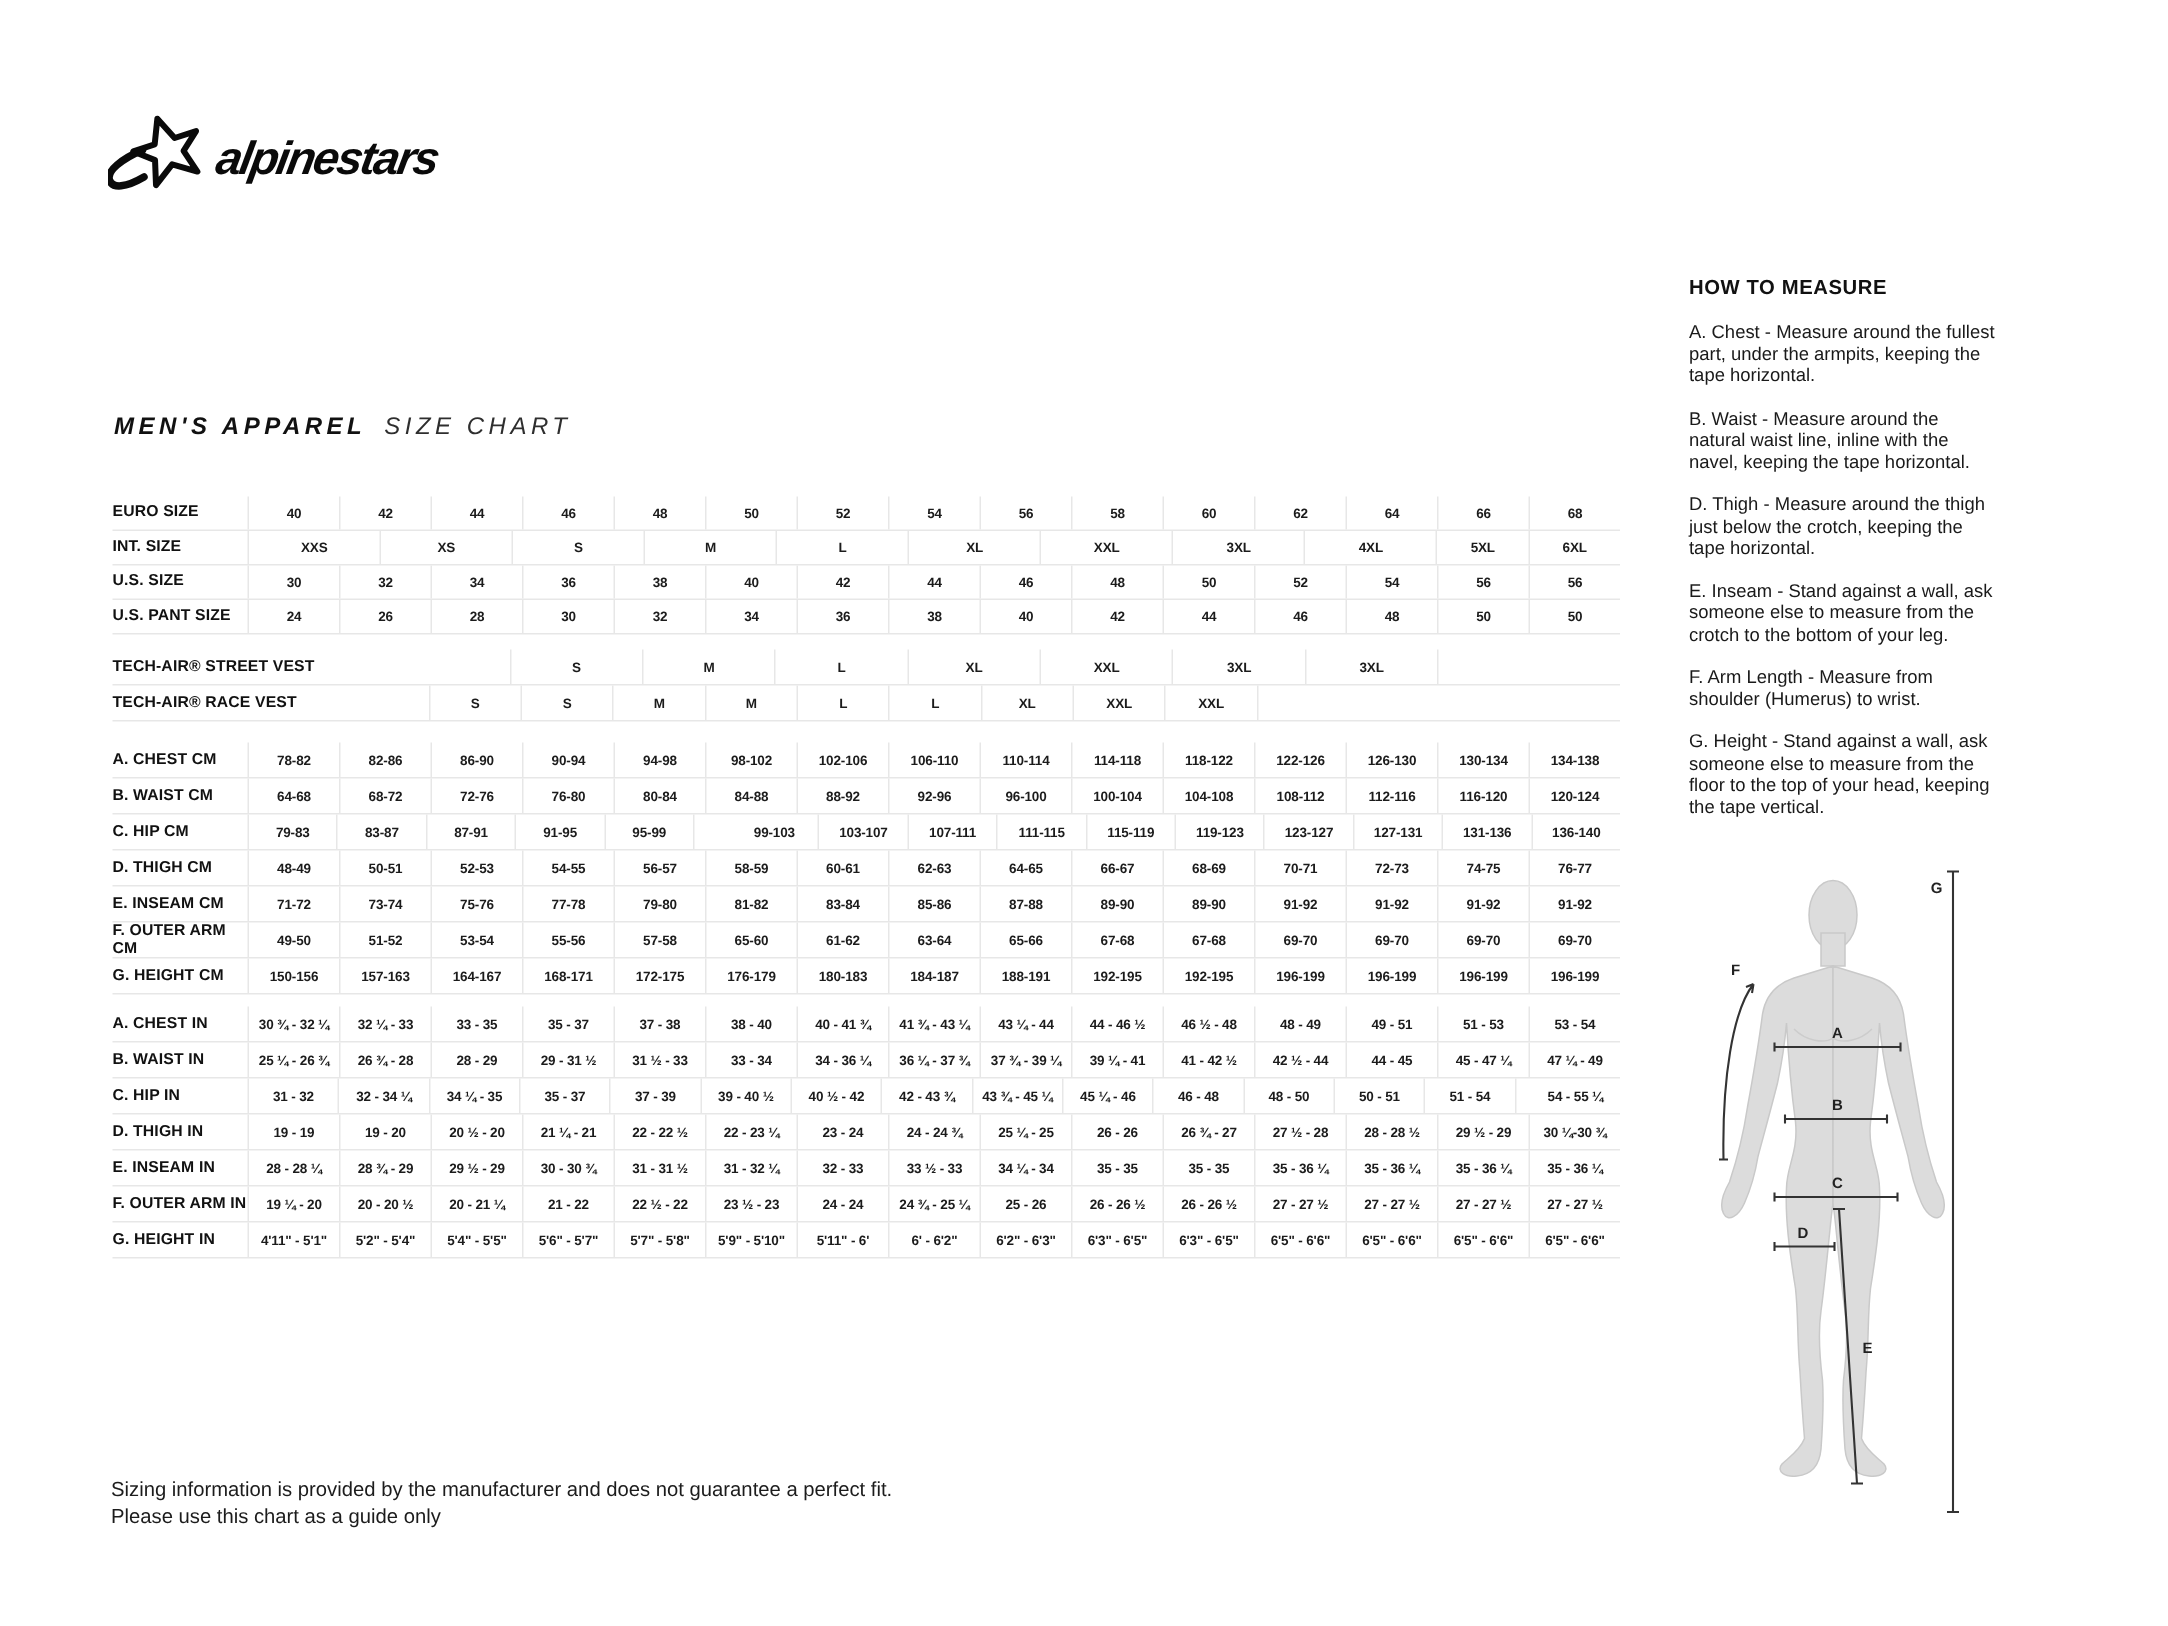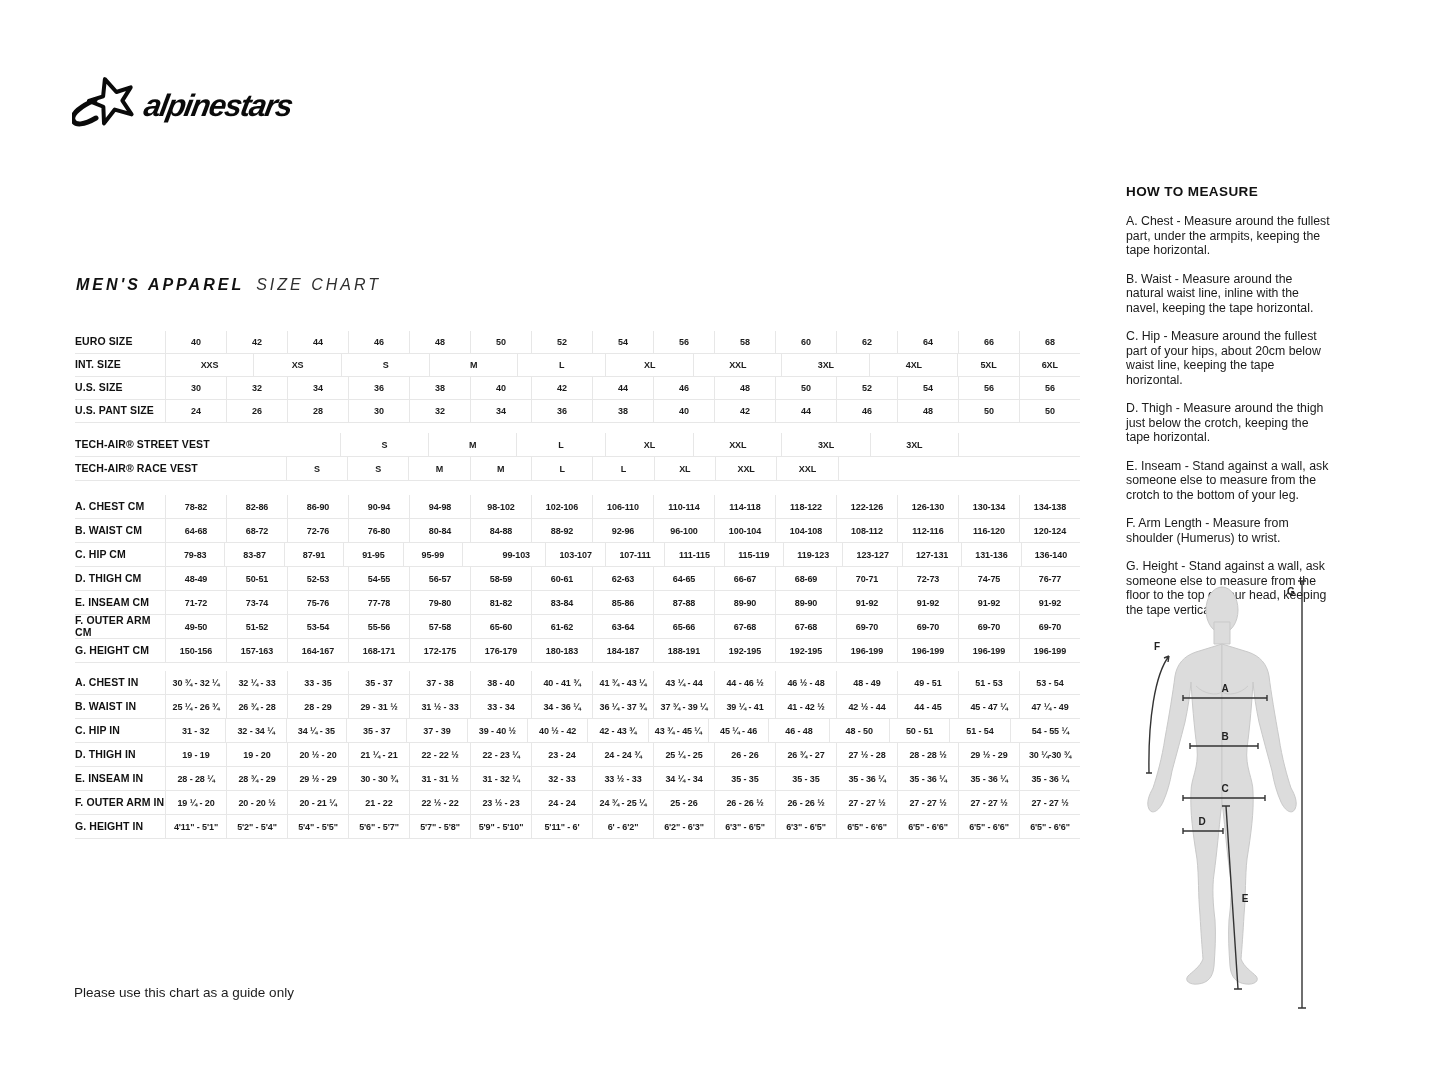--- a/index.html
+++ b/index.html
@@ -415,21 +415,20 @@
         <div class="cell" style="flex-grow: 9;">6'5" - 6'6"</div>
         <div class="cell" style="flex-grow: 9;">6'5" - 6'6"</div>
       </div>
     </div>
   </div>
 
 <div class="measure">
   <h3>HOW TO MEASURE</h3>
   <p>A. Chest - Measure around the fullest part, under the armpits, keeping the tape horizontal.</p>
   <p>B. Waist - Measure around the natural waist line, inline with the navel, keeping the tape horizontal.</p>
-  <p>C. Hip - Measure around the fullest part of your hips, about 20cm below waist line, keeping the tape horizontal.</p>
   <p>D. Thigh - Measure around the thigh just below the crotch, keeping the tape horizontal.</p>
   <p>E. Inseam - Stand against a wall, ask someone else to measure from the crotch to the bottom of your leg.</p>
   <p>F. Arm Length - Measure from shoulder (Humerus) to wrist.</p>
   <p>G. Height - Stand against a wall, ask someone else to measure from the floor to the top of your head, keeping the tape vertical.</p>
 </div>
 
 <div class="figure">
   <svg width="175" height="445" viewBox="0 0 175 445">
     <g fill="#dcdcdc" stroke="#c9c9c9" stroke-width="1">
       <ellipse cx="82" cy="40" rx="16" ry="23"></ellipse>
@@ -474,14 +473,15 @@
       <text x="85" y="222">C</text>
       <text x="62" y="255">D</text>
       <text x="105" y="332">E</text>
       <text x="17" y="80">F</text>
       <text x="151" y="25">G</text>
     </g>
   </svg>
 </div>
 
 <div class="footer">
+  <div>Sizing information is provided by the manufacturer and does not guarantee a perfect fit.</div>
   <div>Please use this chart as a guide only</div>
 </div>
 
 </body></html>

